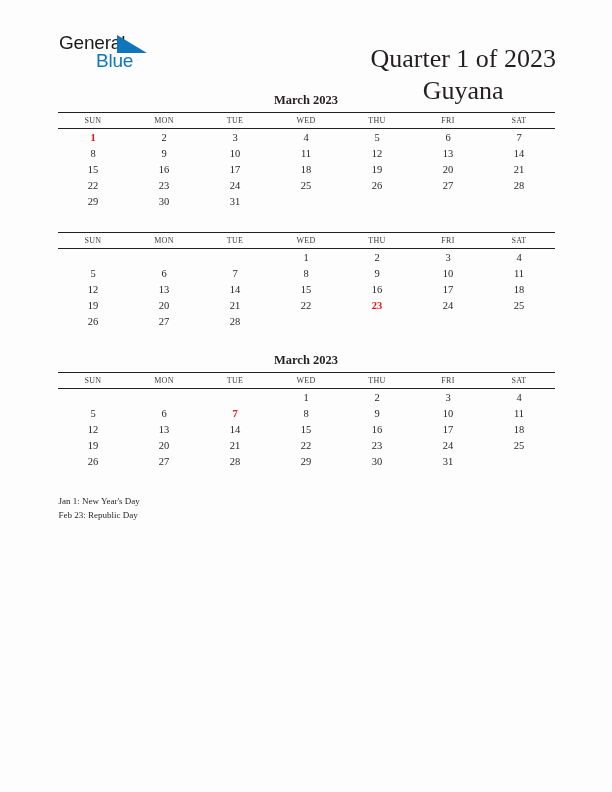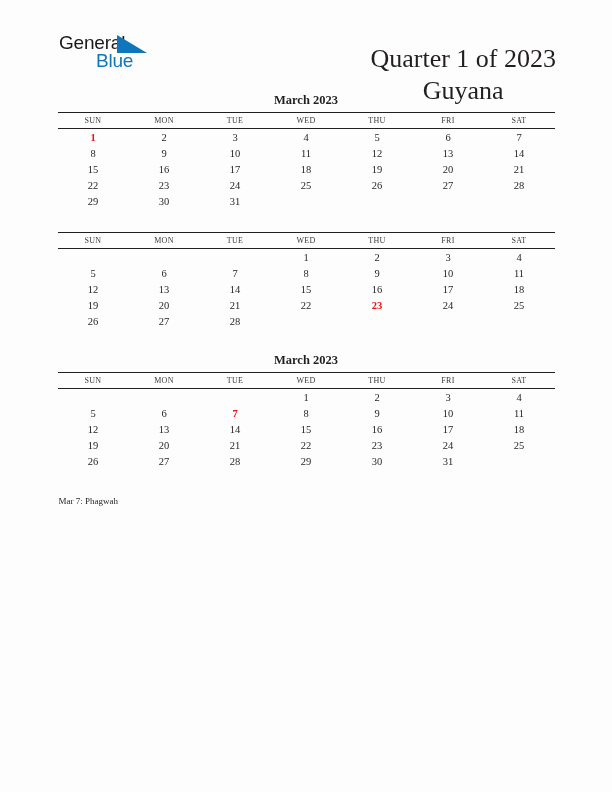--- a/index.html
+++ b/index.html
@@ -346,15 +346,16 @@
             <td class="">31</td>
             <td class="empty"></td>
           </tr>
         </tbody>
       </table>
     </div>
   </div>
 
 <div class="holiday-legend">
   <ul id="holiday-legend-list">
-      <li>Mar 7: Phagwah</li>
+      <li>Jan 1: New Year's Day</li>
+      <li>Feb 23: Republic Day</li>
     </ul>
 </div>
 
 </body></html>

